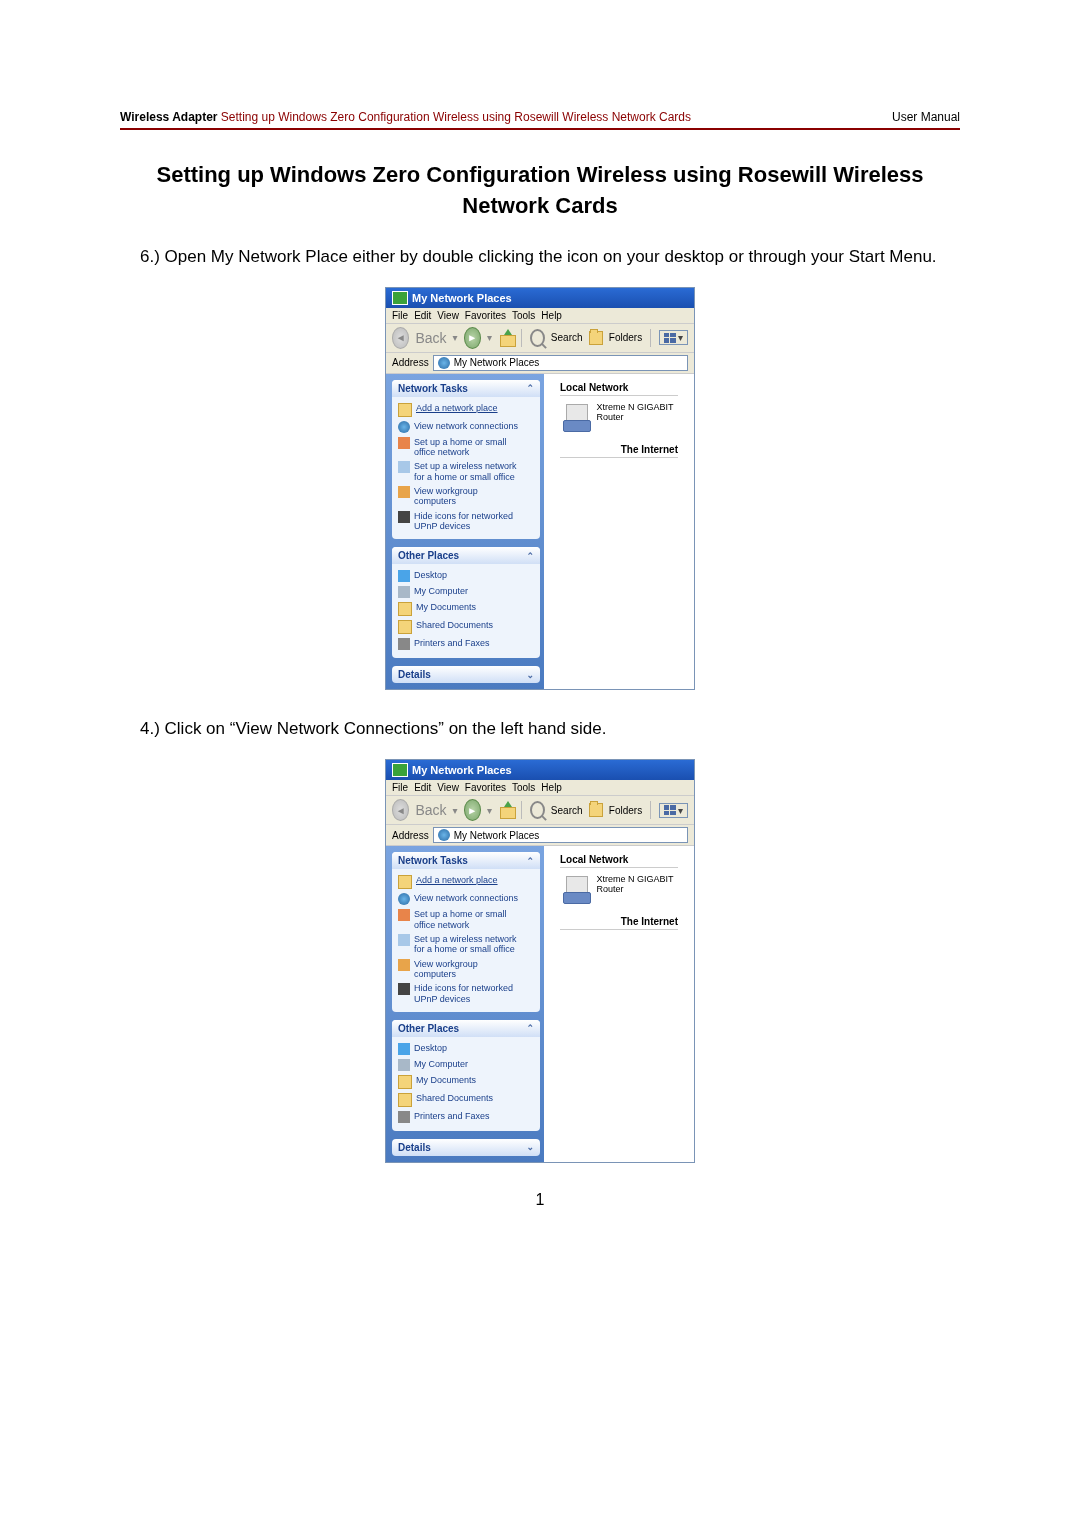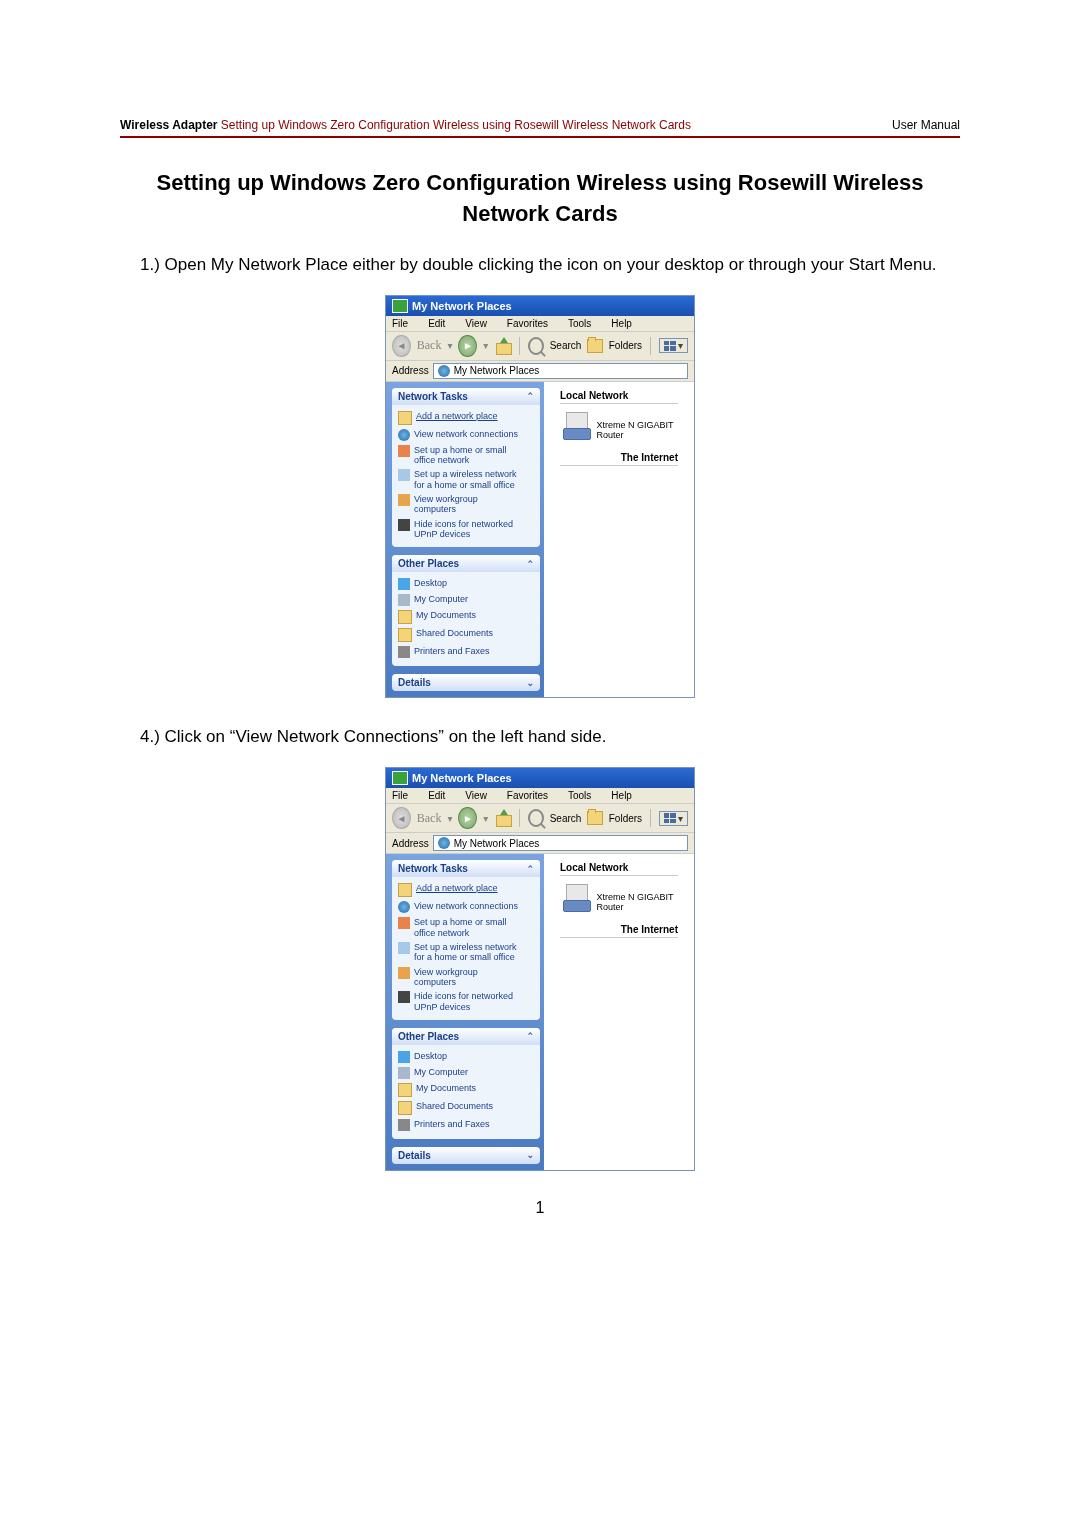--- a/index.html
+++ b/index.html
@@ -3,21 +3,21 @@
 <meta charset="utf-8">
 <style>
   body {
     margin: 0;
     background: #fff;
     font-family: Arial, Helvetica, sans-serif;
     color: #000;
   }
   .page {
     width: 1080px;
-    margin: 8px auto;
+    margin: 0 auto;
     padding: 110px 120px 60px 120px;
     box-sizing: border-box;
   }
   .header-line {
     display: flex;
     justify-content: space-between;
     font-size: 12px;
     padding-bottom: 4px;
     border-bottom: 2px solid #8a0000;
   }
@@ -57,21 +57,21 @@
   .titlebar .win-icon {
     width: 14px; height: 12px;
     background: #3aa23a;
     border: 1px solid #fff;
     display: inline-block;
   }
   .menubar {
     background: #ece9d8;
     padding: 2px 6px;
     display: flex;
-    gap: 20px;
+    gap: 6px;
     font-size: 10px;
     border-bottom: 1px solid #ccc;
   }
   .toolbar {
     background: #ece9d8;
     padding: 3px 6px;
     display: flex;
     align-items: center;
     gap: 6px;
     border-bottom: 1px solid #ccc;
@@ -81,21 +81,21 @@
     border-radius: 50%;
     background: radial-gradient(#b8d4a8,#7aa66a);
     border: 1px solid #5a8a4a;
     display: inline-flex;
     align-items: center;
     justify-content: center;
     color: #fff;
     font-size: 10px;
   }
   .nav-btn.disabled { background: radial-gradient(#ddd,#bbb); border-color:#aaa; color:#888;}
-  .tb-label { font-size: 12px; color: #888; font-family: Liberation Serif, serif; }
+  .tb-label { font-size: 14px; color: #888; }
   .tb-sep { width:1px; height:18px; background:#bbb; margin:0 2px;}
   .up-icon {
     width: 20px; height: 18px; position: relative;
   }
   .up-icon::before{
     content:''; position:absolute; left:2px; bottom:0; width:14px; height:10px;
     background:#f4d47a; border:1px solid #caa23a;
   }
   .up-icon::after{
     content:''; position:absolute; left:6px; top:0; width:0;height:0;
@@ -145,21 +145,21 @@
   .ti-home{background:#e8844a;}
   .ti-wifi{background:#a8c8e8;}
   .ti-wg{background:#e8a44a;}
   .ti-hide{background:#444;}
   .ti-desk{background:#4aa4e8;}
   .ti-comp{background:#a8b8c8;}
   .ti-doc{background:#f4d47a;border:1px solid #caa23a;}
   .ti-print{background:#888;}
   .main-area{flex:1;padding:6px 16px;background:#fff;}
   .section-label{font-size:10px;font-weight:bold;padding:2px 0;border-bottom:1px solid #ccc;margin-bottom:6px;}
-  .router-row{display:flex;align-items:flex-end;gap:12px;margin-bottom:10px;}
+  .router-row{display:flex;align-items:flex-start;gap:12px;margin-bottom:10px;}
   .router-icon{
     width:32px;height:30px;position:relative;
   }
   .router-icon::before{
     content:'';position:absolute;width:20px;height:16px;background:#e8e8e8;border:1px solid #aaa;left:6px;top:2px;
   }
   .router-icon::after{
     content:'';position:absolute;width:26px;height:10px;background:#6a8ac4;border:1px solid #4a6aa4;left:3px;bottom:0;border-radius:2px;
   }
   .router-label{font-size:9px;}
@@ -173,21 +173,21 @@
   <div class="header-line">
     <div class="header-left">
       <b>Wireless Adapter</b>
       <span class="red">Setting up Windows Zero Configuration Wireless using Rosewill Wireless Network Cards</span>
     </div>
     <div class="header-right">User Manual</div>
   </div>
 
   <h1 class="title">Setting up Windows Zero Configuration Wireless using Rosewill Wireless Network Cards</h1>
 
-  <div class="step">1.) Open My Network Place either by double clicking the icon on your desktop or through your Start Menu.</div>
+  <div class="step">6.) Open My Network Place either by double clicking the icon on your desktop or through your Start Menu.</div>
 
   <div class="screenshot">
     <div class="titlebar">
       <span class="win-icon"></span>
       <span>My Network Places</span>
     </div>
     <div class="menubar">
       <span>File</span>
       <span>Edit</span>
       <span>View</span>

